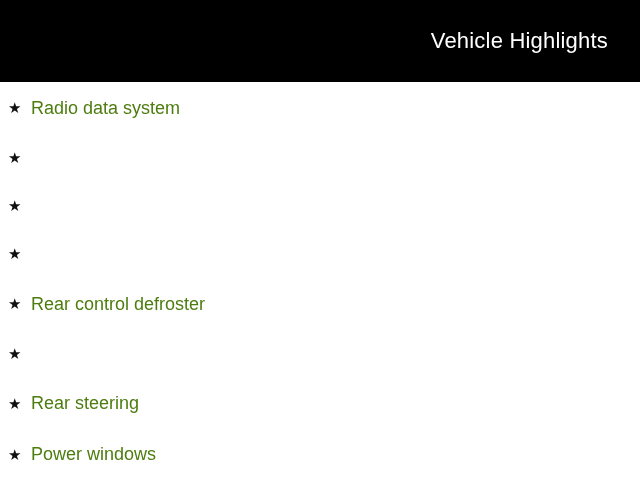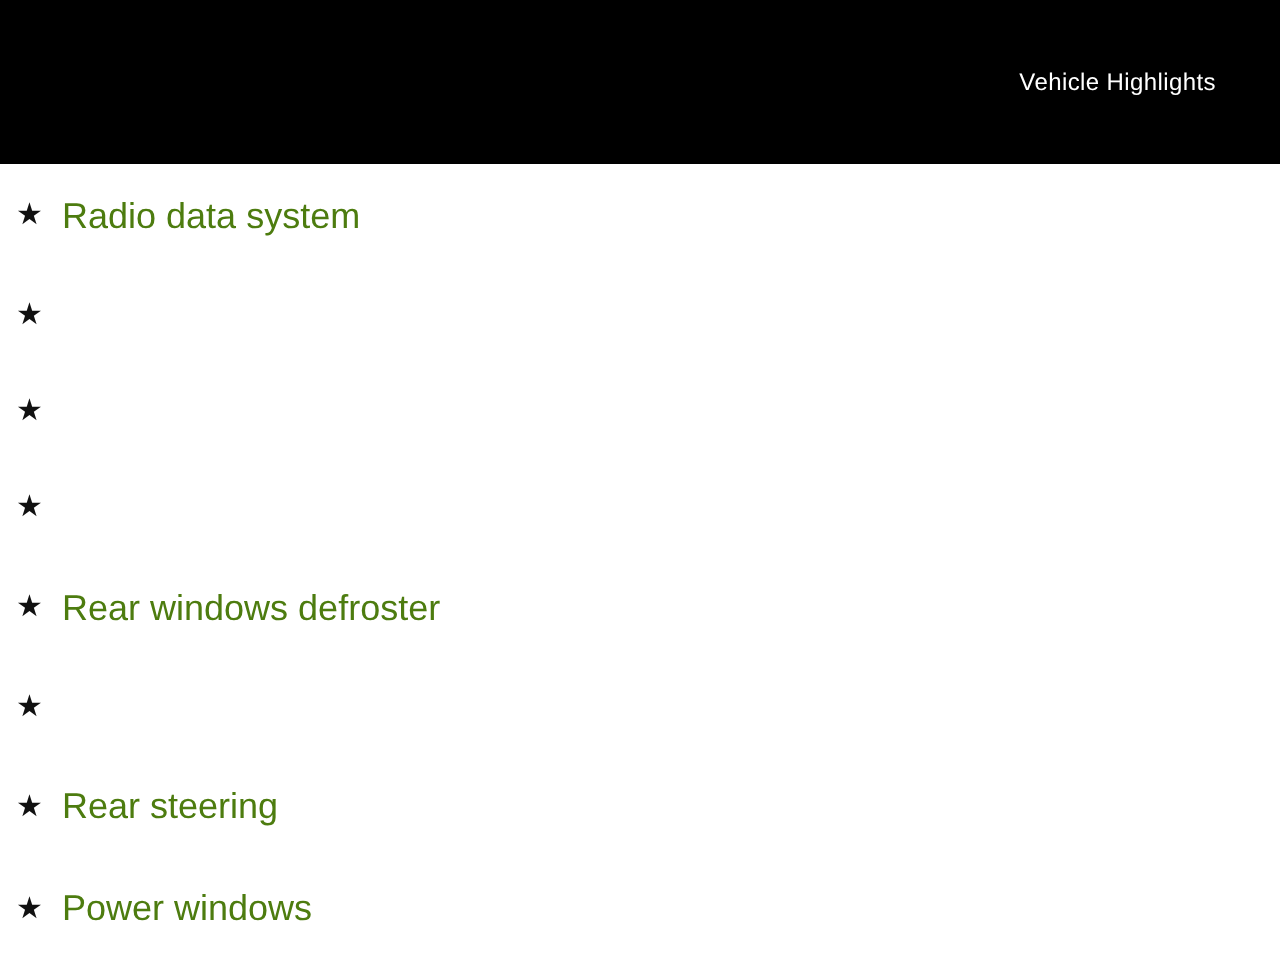--- a/index.html
+++ b/index.html
@@ -18,21 +18,21 @@
     width: 640px;
     height: 82px;
     background: #000000;
     display: flex;
     align-items: center;
     justify-content: flex-end;
     padding-right: 32px;
   }
   .header-title {
     color: #ffffff;
-    font-size: 12px;
+    font-size: 22px;
     letter-spacing: 0.2px;
     line-height: 1;
   }
   .feature-list {
     box-sizing: border-box;
     width: 640px;
     height: 398px;
     display: flex;
     flex-direction: column;
   }
@@ -79,21 +79,21 @@
   <div class="feature-row">
     <span class="star">★</span>
   </div>
 
   <div class="feature-row">
     <span class="star">★</span>
   </div>
 
   <div class="feature-row">
     <span class="star">★</span>
-    <span class="feature-label">Rear windows defroster</span>
+    <span class="feature-label">Rear control defroster</span>
   </div>
 
   <div class="feature-row">
     <span class="star">★</span>
   </div>
 
   <div class="feature-row">
     <span class="star">★</span>
     <span class="feature-label">Rear steering</span>
   </div>

